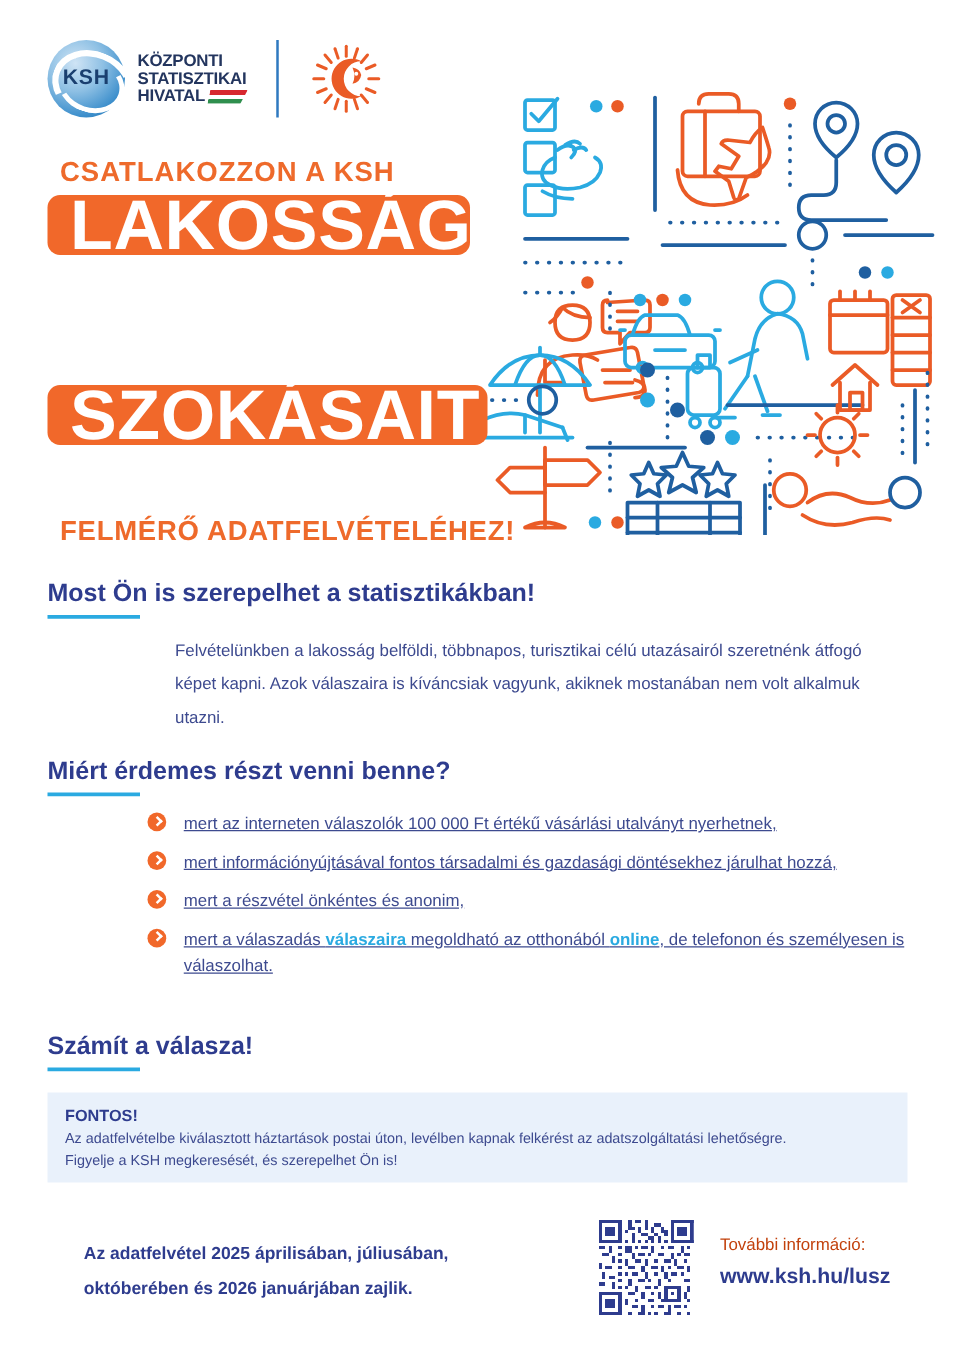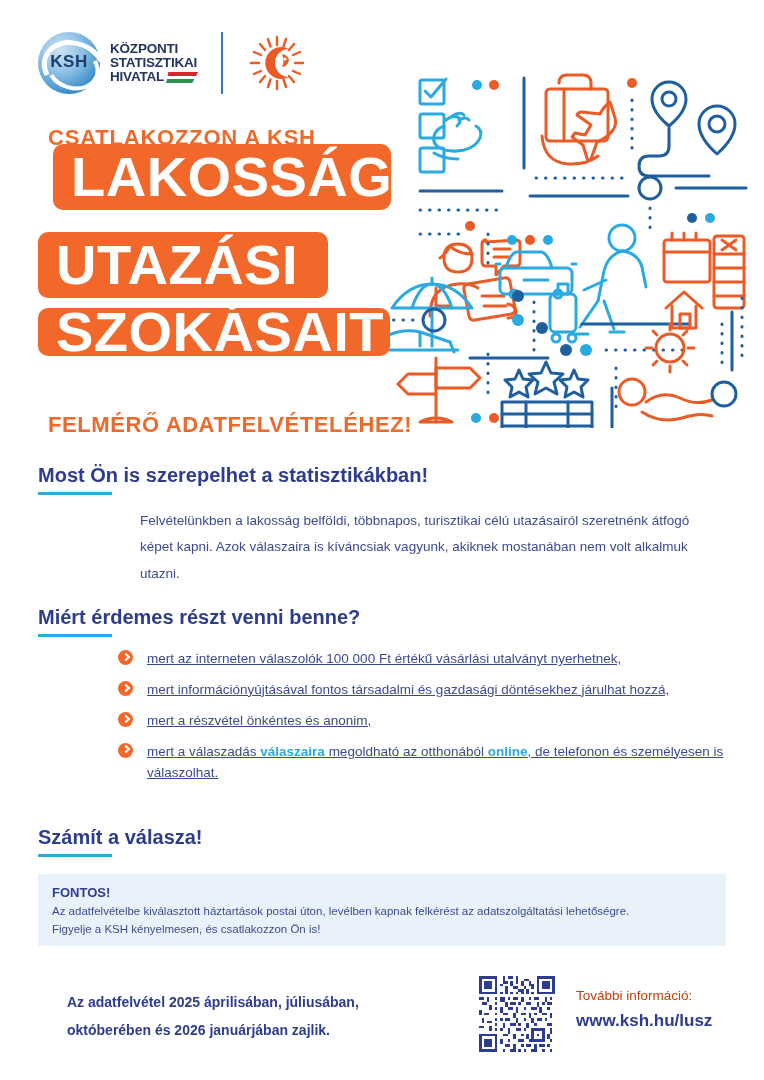--- a/index.html
+++ b/index.html
@@ -66,21 +66,21 @@
   .title-bar{
     position:absolute;left:38px;
     background:#f1682a;border-radius:10px;
     color:#ffffff;font-weight:bold;
     display:flex;align-items:center;
     padding:0 18px;
     letter-spacing:0.5px;
     box-sizing:border-box;
   }
   .title-bar span{font-size:56px;line-height:1;}
-  #tb1{top:144px;width:338px;height:66px;margin-left:15px;}
+  #tb1{top:156px;width:338px;height:48px;}
   #tb2{top:232px;width:290px;height:66px;}
   #tb3{top:308px;width:352px;height:48px;}
   .subkicker{
     position:absolute;left:48px;top:412px;
     font-size:22px;font-weight:bold;letter-spacing:0.6px;color:#ee6a2b;
   }
 
   
   .section-head{
     position:absolute;left:38px;
@@ -380,23 +380,20 @@
       <line class="sline-nb" x1="242" y1="406" x2="360" y2="406"></line>
       <path class="dline-nb" d="M358 240 V300"></path>
       <line class="sline-nb" x1="348" y1="254" x2="348" y2="312"></line>
     </svg>
   </div>
 
   <div class="kicker">CSATLAKOZZON A  KSH</div>
   <div class="title-bar" id="tb1">
     <span>LAKOSSÁG</span>
   </div>
-  <div class="title-bar" id="tb2">
-    <span>UTAZÁSI</span>
-  </div>
   <div class="title-bar" id="tb3">
     <span>SZOKÁSAIT</span>
   </div>
   <div class="subkicker">FELMÉRŐ ADATFELVÉTELÉHEZ!</div>
 
   <div class="section-head" id="h1">Most Ön is szerepelhet a statisztikákban!</div>
   <div class="body-para" id="p1">Felvételünkben a lakosság belföldi, többnapos, turisztikai célú utazásairól szeretnénk átfogó képet kapni. Azok válaszaira is kíváncsiak vagyunk, akiknek mostanában nem volt alkalmuk utazni.</div>
 
   <div class="section-head" id="h2">Miért érdemes részt venni benne?</div>
 
@@ -419,21 +416,21 @@
         <span>mert a válaszadás </span><span class="hl">válaszaira</span><span> megoldható az otthonából </span><span class="hl">online</span><span>, de telefonon és személyesen is válaszolhat.</span>
       </span>
     </div>
   </div>
 
   <div class="section-head" id="h3">Számít a válasza!</div>
 
   <div class="notice">
     <div class="notice-title">FONTOS!</div>
     <div class="notice-line">Az adatfelvételbe kiválasztott háztartások postai úton, levélben kapnak felkérést az adatszolgáltatási lehetőségre.</div>
-    <div class="notice-line">Figyelje a KSH kényelmesen, és csatlakozzon Ön is!</div>
+    <div class="notice-line">Figyelje a KSH megkeresését, és szerepelhet Ön is!</div>
   </div>
 
   <div class="footer-date">
     <div>Az adatfelvétel 2025 áprilisában, júliusában,</div>
     <div>októberében és 2026 januárjában zajlik.</div>
   </div>
 
   <div class="qr">
     <svg width="76" height="76" viewBox="0 0 29 29" shape-rendering="crispEdges">
       <rect width="29" height="29" fill="#ffffff"></rect>

